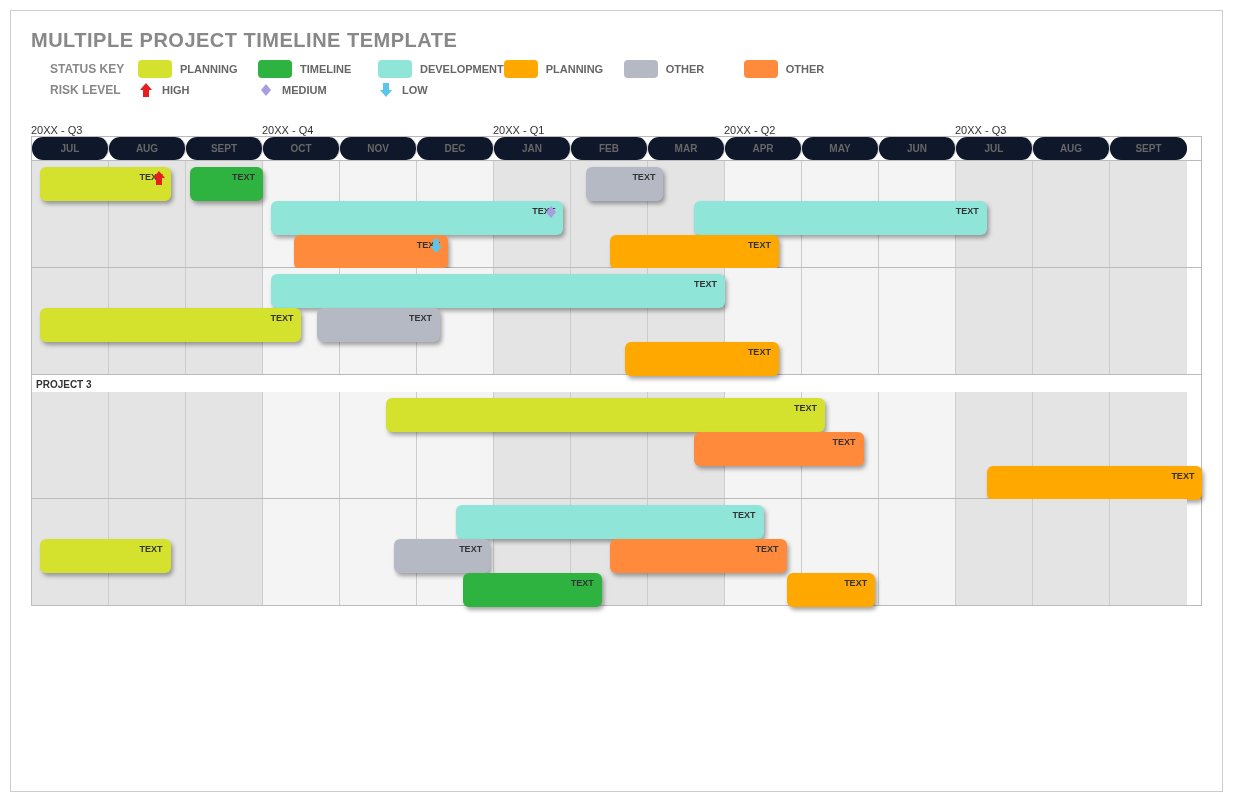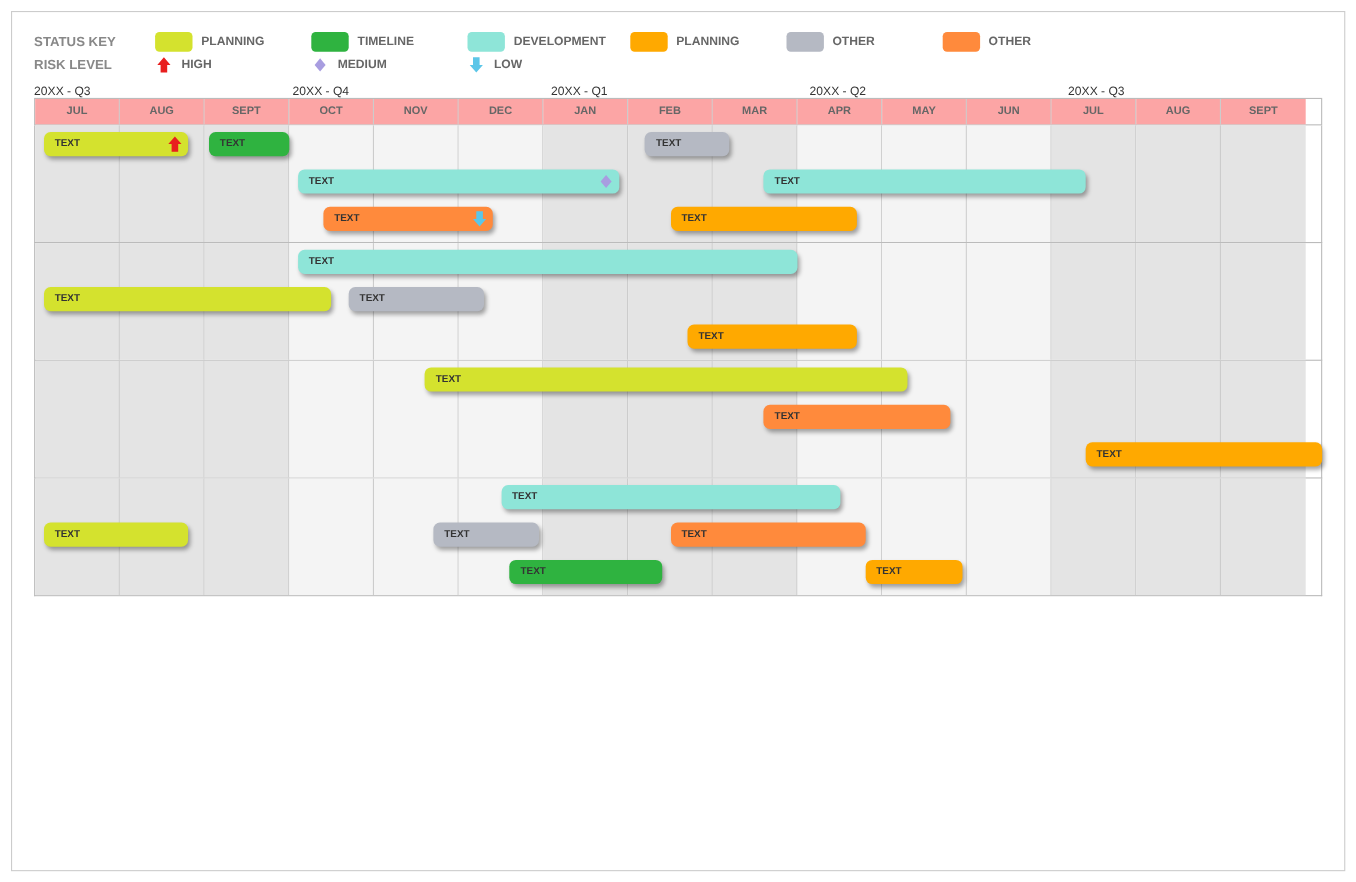--- a/index.html
+++ b/index.html
@@ -1,56 +1,57 @@
 <!DOCTYPE html>
 <html><head>
 <meta charset="utf-8">
 <style>
   * { box-sizing: border-box; margin: 0; padding: 0; }
   body { font-family: Arial, Helvetica, sans-serif; background: #fff; padding: 10px; }
   .frame { border: 1px solid #ccc; padding: 18px 20px 20px 20px; width: 1213px; height: 782px; position: relative; }
   .title { color: #888; font-weight: bold; font-size: 20px; letter-spacing: 0.5px; margin-bottom: 8px; }
-  .legend-row { display: flex; align-items: center; gap: 22px; font-size: 11px; color: #888; margin-bottom: 4px; font-weight: bold; }
+  .legend-row { display: flex; align-items: center; gap: 0; font-size: 11px; color: #888; margin-bottom: 4px; font-weight: bold; margin-left: 19px; }
   .legend-label { width: 88px; color: #888; font-size: 12px; }
   .swatch { width: 34px; height: 18px; border-radius: 4px; display:inline-block; }
   .leg-item { display:flex; align-items:center; gap:8px; min-width: 120px; text-align: center; }
   .leg-text { color:#666; font-size:11px; }
   .risk-icon { display:inline-block; width:16px; height:16px; }
 
-  .quarters { display:flex; font-size:11px; color:#333; margin-top:10px;justify-content:space-between; }
+  .quarters { display:flex; font-size:11px; color:#333; margin-top:26px; }
 
   .months { display:flex; border:1px solid #bbb; }
-  .month { flex: 0 0 77px; text-align:center; font-size:10px; color:#666; padding:6px 0; border-right:1px solid #ccc; background:#fca5a5; font-weight:bold; }
+  .month { flex: 0 0 77px; text-align:center; font-size:10px; color:#666; padding:6px 0; border-right:1px solid #ccc; background:#0f172a; font-weight:bold;border-radius:11px; }
   .month:last-child { border-right:none; }
 
   .proj-section { border:1px solid #bbb; border-top:none; }
   .proj-label { font-size:10px; color:#333; padding:4px 0 2px 4px; font-weight:bold; }
   .lanes { position:relative; }
   .grid { display:flex; position:absolute; inset:0; }
   .gcol { flex:0 0 77px; border-right:1px solid #ccc; }
   .gcol:last-child{ border-right:none;}
   .gcol.alt { background:#e4e4e4; }
   .gcol.plain { background:#f4f4f4; }
   .rows { position:relative; }
   .lane { height:34px; position:relative; }
 
-  .bar { position:absolute; height:22px; border-radius:6px; top:6px; font-size:9px; font-weight:bold; color:#333; padding:5px 8px 0 10px; box-shadow: 2px 3px 4px rgba(0,0,0,0.35); }
+  .bar { position:absolute; height:34px; border-radius:6px; top:6px; font-size:9px; font-weight:bold; color:#333; padding:5px 8px 0 10px; box-shadow: 2px 3px 4px rgba(0,0,0,0.35); text-align: right; }
   .c-planning    { background:#d4e22e; }
   .c-approved    { background:#2fb340; }
   .c-development { background:#8ee5d8; }
   .c-launched    { background:#ffa900; }
   .c-other1      { background:#b5b9c3; }
   .c-other2      { background:#ff8a3c; }
 
   .risk-marker { position:absolute; top:3px; right:4px; width:16px; height:16px; }
 </style>
 </head>
 <body>
 
 <div class="frame">
+  <div class="title">MULTIPLE PROJECT TIMELINE TEMPLATE</div>
 
   <div class="legend-row">
     <div class="legend-label">STATUS KEY</div>
     <div class="leg-item">
         <span class="swatch c-planning"></span>
         <span class="leg-text">PLANNING</span>
       </div>
     <div class="leg-item">
         <span class="swatch c-approved"></span>
         <span class="leg-text">TIMELINE</span>
@@ -183,20 +184,21 @@
             <div class="lane"></div>
             <div class="lane"></div>
             <div class="bar c-development" style="left: 238.7px; width: 454.3px; top: 6px;">TEXT</div>
             <div class="bar c-planning" style="left: 7.7px; width: 261.8px; top: 40px;">TEXT</div>
             <div class="bar c-other1" style="left: 284.9px; width: 123.2px; top: 40px;">TEXT</div>
             <div class="bar c-launched" style="left: 592.9px; width: 154px; top: 74px;">TEXT</div>
           </div>
         </div>
       </div>
       <div class="proj-section">
+        <div class="proj-label">PROJECT 3</div>
         <div class="lanes" style="height: 106px;">
           <div class="grid">
             <div class="gcol alt"></div>
             <div class="gcol alt"></div>
             <div class="gcol alt"></div>
             <div class="gcol plain"></div>
             <div class="gcol plain"></div>
             <div class="gcol plain"></div>
             <div class="gcol alt"></div>
             <div class="gcol alt"></div>

